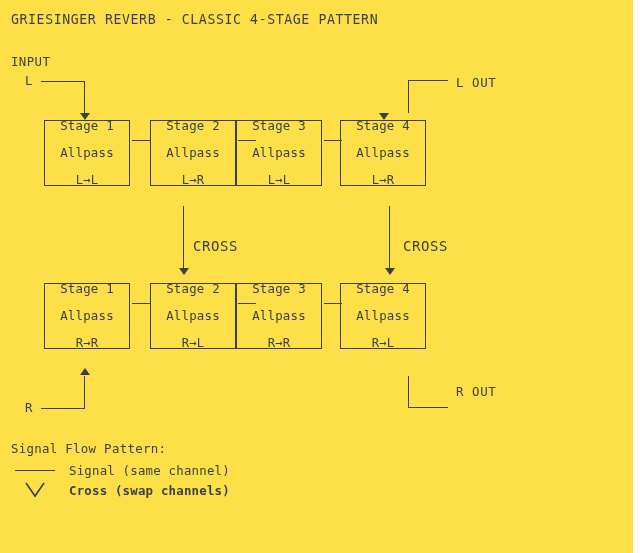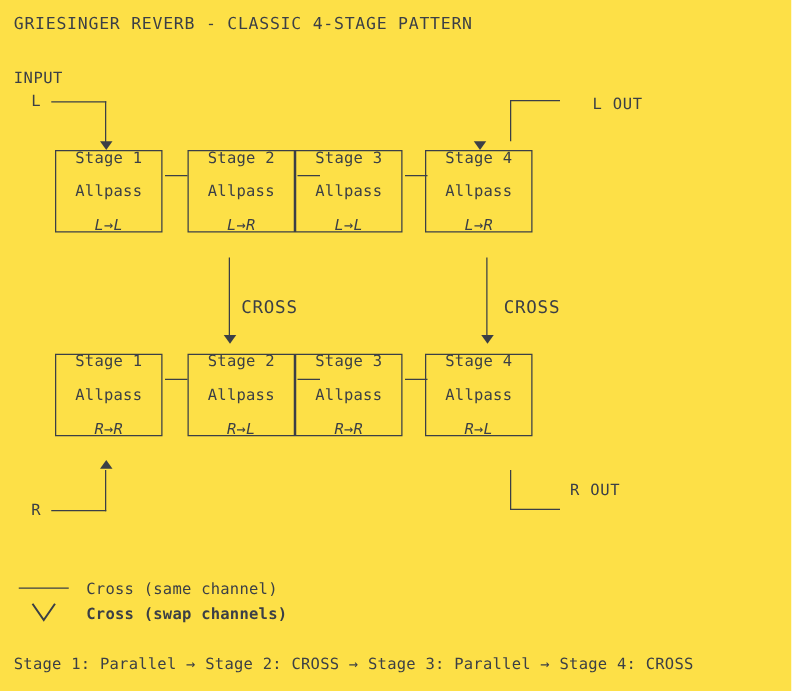--- a/index.html
+++ b/index.html
@@ -61,21 +61,20 @@
   }
   .stage-box .ln {
     font-size: 12.4px;
     color: #3b3f46;
     line-height: 20px;
     letter-spacing: 0.2px;
     white-space: nowrap;
   }
   .stage-box .ln.route {
     font-size: 12.2px;
-    font-style: italic;
   }
 
   
   .hline {
     position: absolute;
     height: 0;
     border-top: 1.6px solid #3b3f46;
   }
   .vline {
     position: absolute;
@@ -194,21 +193,21 @@
 
   <div class="stage-box" style="left:340px; top:120px;">
     <div class="ln">Stage 4</div>
     <div class="ln">Allpass</div>
     <div class="ln route">L→R</div>
   </div>
 
   <div class="arrow-down" style="left:379px; top:113px;"></div>
   <div class="vline" style="left:408px; top:80px; height:33px;"></div>
   <div class="hline" style="left:408px; top:80px; width:40px;"></div>
-  <div class="io-label" style="left:474px; top:75px;">L OUT</div>
+  <div class="io-label" style="left:456px; top:75px;">L OUT</div>
 
   <div class="vline" style="left:183px; top:206px; height:62px;"></div>
   <div class="arrow-down" style="left:179px; top:268px;"></div>
   <div class="cross-label" style="left:193px; top:238px;">CROSS</div>
 
   <div class="vline" style="left:389px; top:206px; height:62px;"></div>
   <div class="arrow-down" style="left:385px; top:268px;"></div>
   <div class="cross-label" style="left:403px; top:238px;">CROSS</div>
 
   <div class="stage-box" style="left:44px; top:283px;">
@@ -240,32 +239,32 @@
 
   <div class="io-label" style="left:25px; top:400px;">R</div>
   <div class="hline" style="left:41px; top:408px; width:44px;"></div>
   <div class="vline" style="left:84px; top:376px; height:33px;"></div>
   <div class="arrow-up" style="left:80px; top:368px;"></div>
 
   <div class="vline" style="left:408px; top:376px; height:32px;"></div>
   <div class="hline" style="left:408px; top:407px; width:40px;"></div>
   <div class="io-label" style="left:456px; top:384px;">R OUT</div>
 
+  <div class="legend-title">Signal Flow Pattern:</div>
 
   <div class="legend-row" style="top:460px;">
     <span class="legend-glyph">
       <span class="glyph-direct"></span>
     </span>
-    <span class="legend-text">Cross (same channel)</span>
+    <span class="legend-text">Signal (same channel)</span>
   </div>
 
   <div class="legend-row" style="top:480px;font-weight:bold;">
     <span class="legend-glyph">
       <svg width="22" height="16" viewBox="0 0 22 16" aria-hidden="true">
         <path d="M2 1 L11 14 L20 1" fill="none" stroke="#3b3f46" stroke-width="1.6"></path>
       </svg>
     </span>
     <span class="legend-text">Cross (swap channels)</span>
   </div>
 
-  <div class="summary">Stage 1: Parallel → Stage 2: CROSS → Stage 3: Parallel → Stage 4: CROSS</div>
 
 </div>
 
 </body></html>

